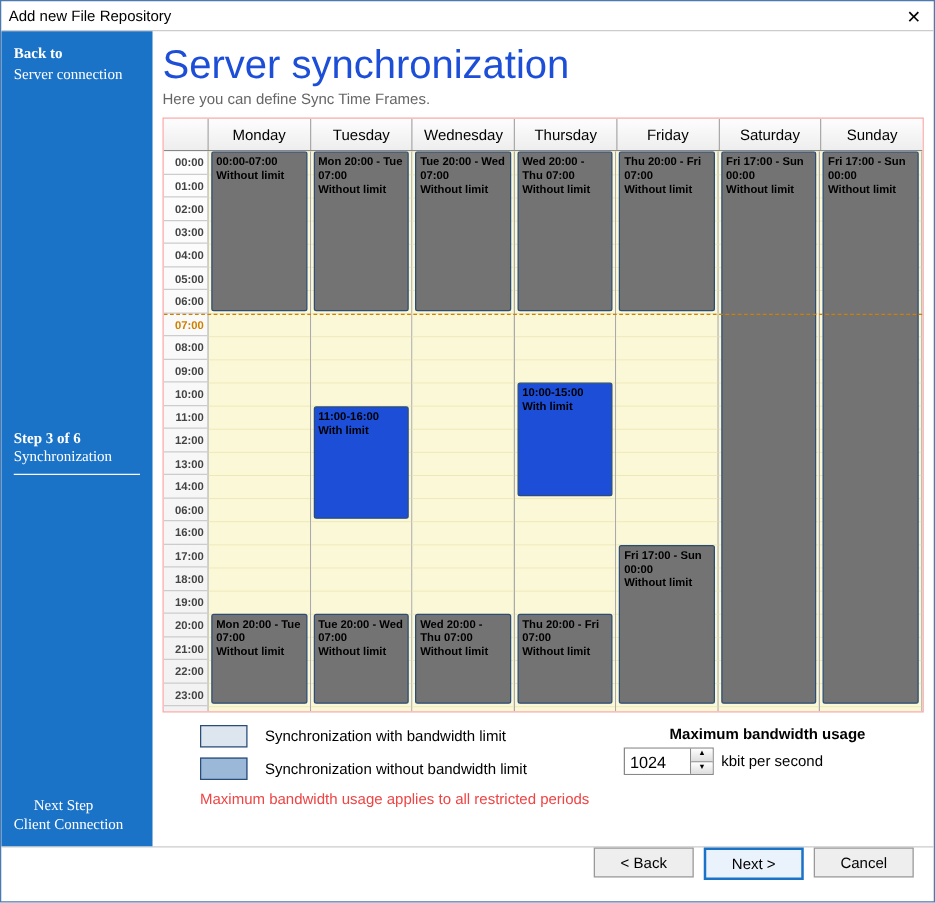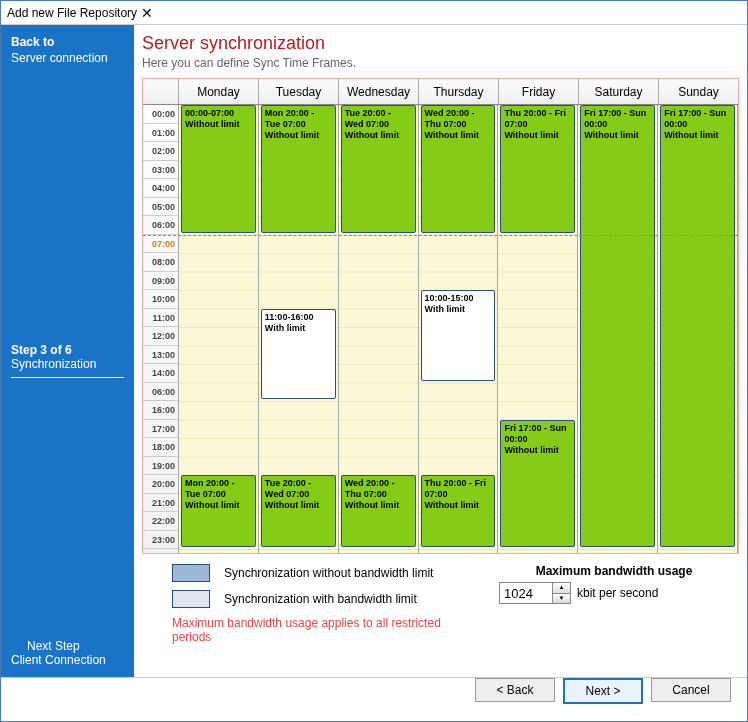--- a/index.html
+++ b/index.html
@@ -9,43 +9,45 @@
     font-size: 12px;
     background: #fff;
     color: #000;
     width: 748px;
     height: 722px;
     overflow: hidden;
     border: 1px solid #4a7ab0;
   }
   .titlebar {
     display: flex;
+    justify-content: space-between;
     align-items: center;
     padding: 2px 6px 2px 6px;
     border-bottom: 1px solid #ccc;
     height: 24px;
   }
   .titlebar .title { font-size: 12px; }
   .close-x {
     font-size: 14px;
     cursor: pointer;
     padding: 0 4px;
     font-family: Arial, sans-serif;
   }
   .wizard {
     display: flex;
     height: 652px;
   }
   .sidebar {
-    width: 133px;
+    width: 121px;
     background: #1b73c7;
     color: #fff;
     padding: 10px 10px;
     position: relative;
     flex-shrink: 0;
+    font-family: Liberation Serif, serif;
   }
   .sidebar .backto { font-weight: bold; margin-bottom: 2px; }
   .sidebar .step {
     position: absolute;
     top: 318px;
     left: 10px;
     right: 10px;
   }
   .sidebar .step-title { font-weight: bold; }
   .sidebar .step-underline {
@@ -57,23 +59,23 @@
     bottom: 10px;
     left: 10px;
   }
   .sidebar .nextstep-title { font-weight: normal; margin-left: 16px; }
   .main {
     flex: 1;
     padding: 4px 8px 4px 8px;
     overflow: hidden;
   }
   .main h1 {
-    font-size: 18px;
+    font-size: 32px;
     font-weight: 300;
-    color: #b91c1c;
+    color: #1d4ed8;
     margin: 4px 0 0 0;
   }
   .main .subtitle { color: #666; margin: 2px 0 8px 0; }
   .calendar-wrap {
     border: 1px solid #fca5a5;
     height: 476px;
     display: flex;
     flex-direction: column;
     overflow: hidden;
     justify-content: space-between;
@@ -141,22 +143,22 @@
     position: absolute;
     left: 2px; right: 2px;
     border: 1px solid #2a4d78;
     border-radius: 2px;
     padding: 2px 3px;
     font-size: 9px;
     line-height: 11px;
     overflow: hidden;
     color: #000;
   }
-  .event.nolimit { background: #84cc16; }
-  .event.withlimit { background: #ffffff; }
+  .event.nolimit { background: #737373; }
+  .event.withlimit { background: #1d4ed8; }
   .event .etime { font-weight: bold; }
   .event .elabel { font-weight: bold; }
   .now-line {
     position: absolute;
     left: 0;
     height: 0;
     border-top: 1px dashed #d08000;
     z-index: 5;
     pointer-events: none;
   }
@@ -370,26 +372,26 @@
               </div>
             </div>
             <div class="now-line" style="top: 129.5px; right: 0px; left: -36px;"></div>
           </div>
       </div>
     </div>
 
     <div class="legend-area">
       <div class="legend-left">
         <div class="legend-row">
+          <div class="swatch withlimit"></div>
+          <span>Synchronization with bandwidth limit</span>
+        </div>
+        <div class="legend-row">
           <div class="swatch nolimit"></div>
           <span>Synchronization without bandwidth limit</span>
-        </div>
-        <div class="legend-row">
-          <div class="swatch withlimit"></div>
-          <span>Synchronization with bandwidth limit</span>
         </div>
         <div class="legend-note">Maximum bandwidth usage applies to all restricted periods</div>
       </div>
       <div class="legend-right">
         <div class="lbl">Maximum bandwidth usage</div>
         <div class="bandwidth-row">
           <div class="spinner">
             <input type="text" value="1024" style="">
             <div class="spin-btns">
               <div class="sb">▲</div>

